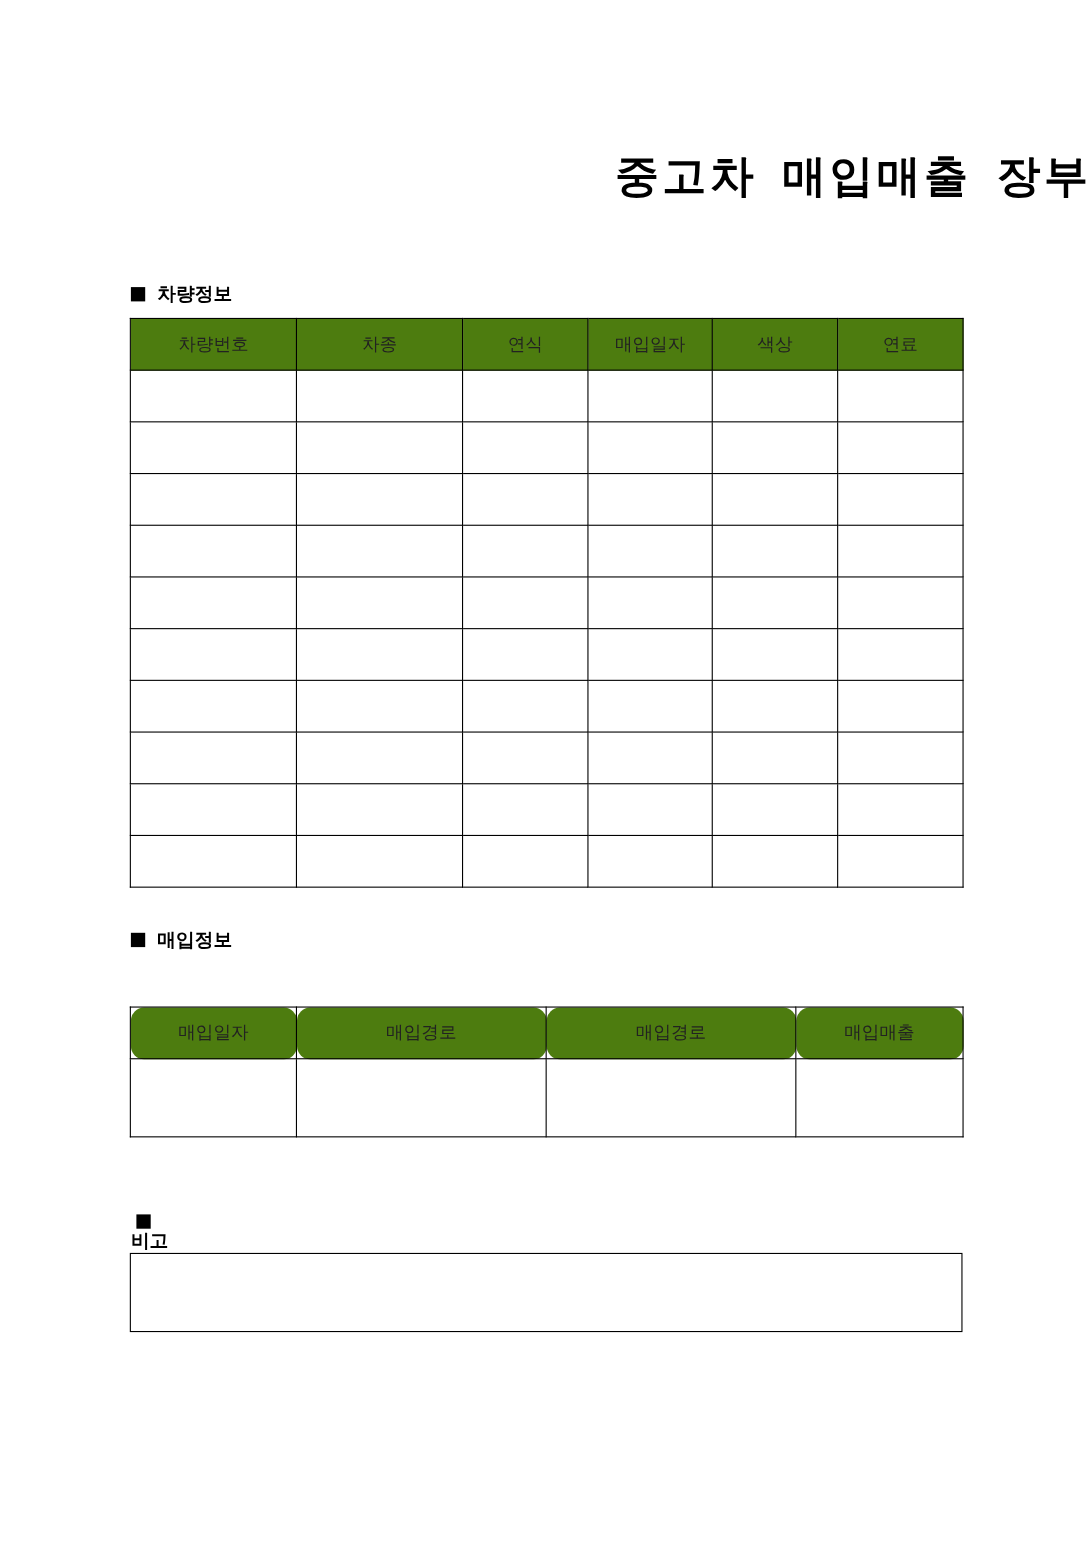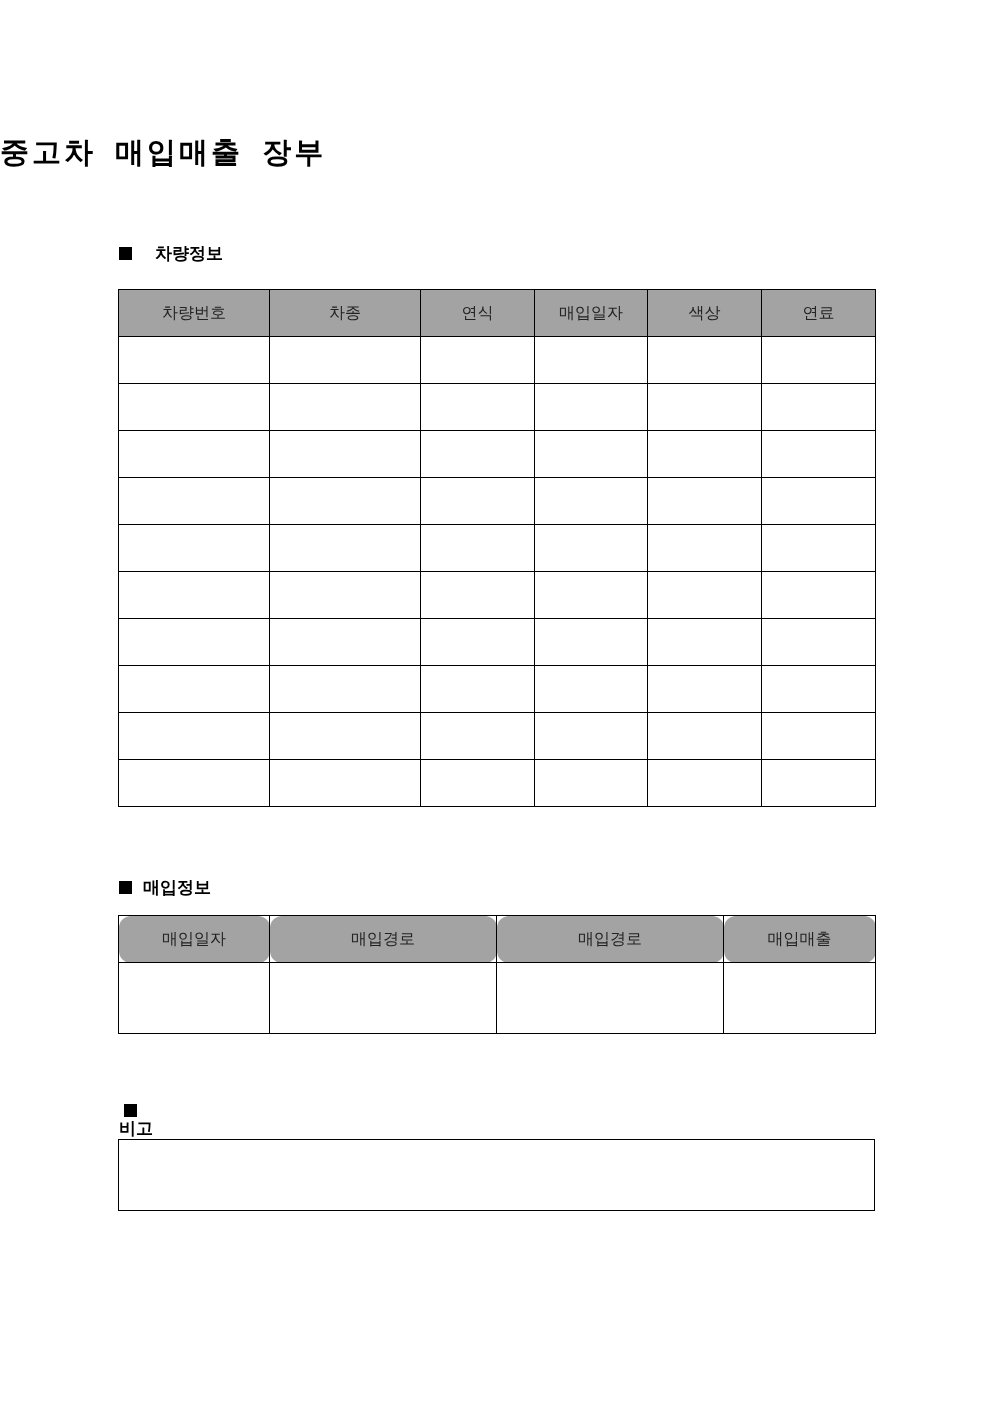--- a/index.html
+++ b/index.html
@@ -1,36 +1,36 @@
 <!DOCTYPE html>
 <html><head>
 <meta charset="utf-8">
 <style>
   html, body { margin: 0; padding: 0; background: #ffffff; }
   body { width: 992px; height: 1403px; position: relative; font-family: "DejaVu Sans", sans-serif; color: #000; overflow: hidden; }
-  .title { position: absolute; left: 0; width: 992px; top: 133px; text-align: left; font-size: 29px; font-weight: bold; letter-spacing: 3px; word-spacing: 6px; }
+  .title { position: absolute; left: 0; width: 992px; top: 133px; text-align: right; font-size: 40px; font-weight: bold; letter-spacing: 3px; word-spacing: 6px; }
   .section-label { position: absolute; left: 119px; font-size: 17px; font-weight: bold; display: flex; align-items: center; }
   .section-label .sq { display: inline-block; width: 13px; height: 13px; background: #000; margin-right: 11px; }
   table { position: absolute; left: 118px; width: 757px; border-collapse: collapse; table-layout: fixed; }
   td, th { border: 1px solid #000; padding: 0; font-size: 16px; font-weight: normal; text-align: center; color: #222; }
-  th { background: #a3a3a3; font-family: Liberation Mono, monospace; }
+  th { background: #4d7c0f; font-family: Liberation Mono, monospace; }
   .t1 { top: 289px; }
   .t1 th { height: 46px; }
   .t1 td { height: 46px; }
   .t2 { top: 915px; }
   .t2 th { height: 46px; border-radius: 12px; }
   .t2 td { height: 70px; }
   .note-box { position: absolute; left: 118px; top: 1139px; width: 755px; height: 70px; border: 1px solid #000; }
 </style>
 </head>
 <body>
 
 <div class="title">중고차 매입매출 장부</div>
 
-<div class="section-label" style="top:242px;gap:12px;">
+<div class="section-label" style="top:256px;">
   <span class="sq"></span>
   <span>차량정보</span>
 </div>
 
 <table class="t1">
   <colgroup>
     <col style="width:151px">
       <col style="width:151px">
       <col style="width:114px">
       <col style="width:113px">
@@ -124,21 +124,21 @@
         <td></td>
         <td></td>
         <td></td>
         <td></td>
         <td></td>
         <td></td>
       </tr>
     </tbody>
 </table>
 
-<div class="section-label" style="top:876px;">
+<div class="section-label" style="top:843px;">
   <span class="sq"></span>
   <span>매입정보</span>
 </div>
 
 <table class="t2">
   <colgroup>
     <col style="width:151px">
       <col style="width:227px">
       <col style="width:227px">
       <col style="width:152px">

